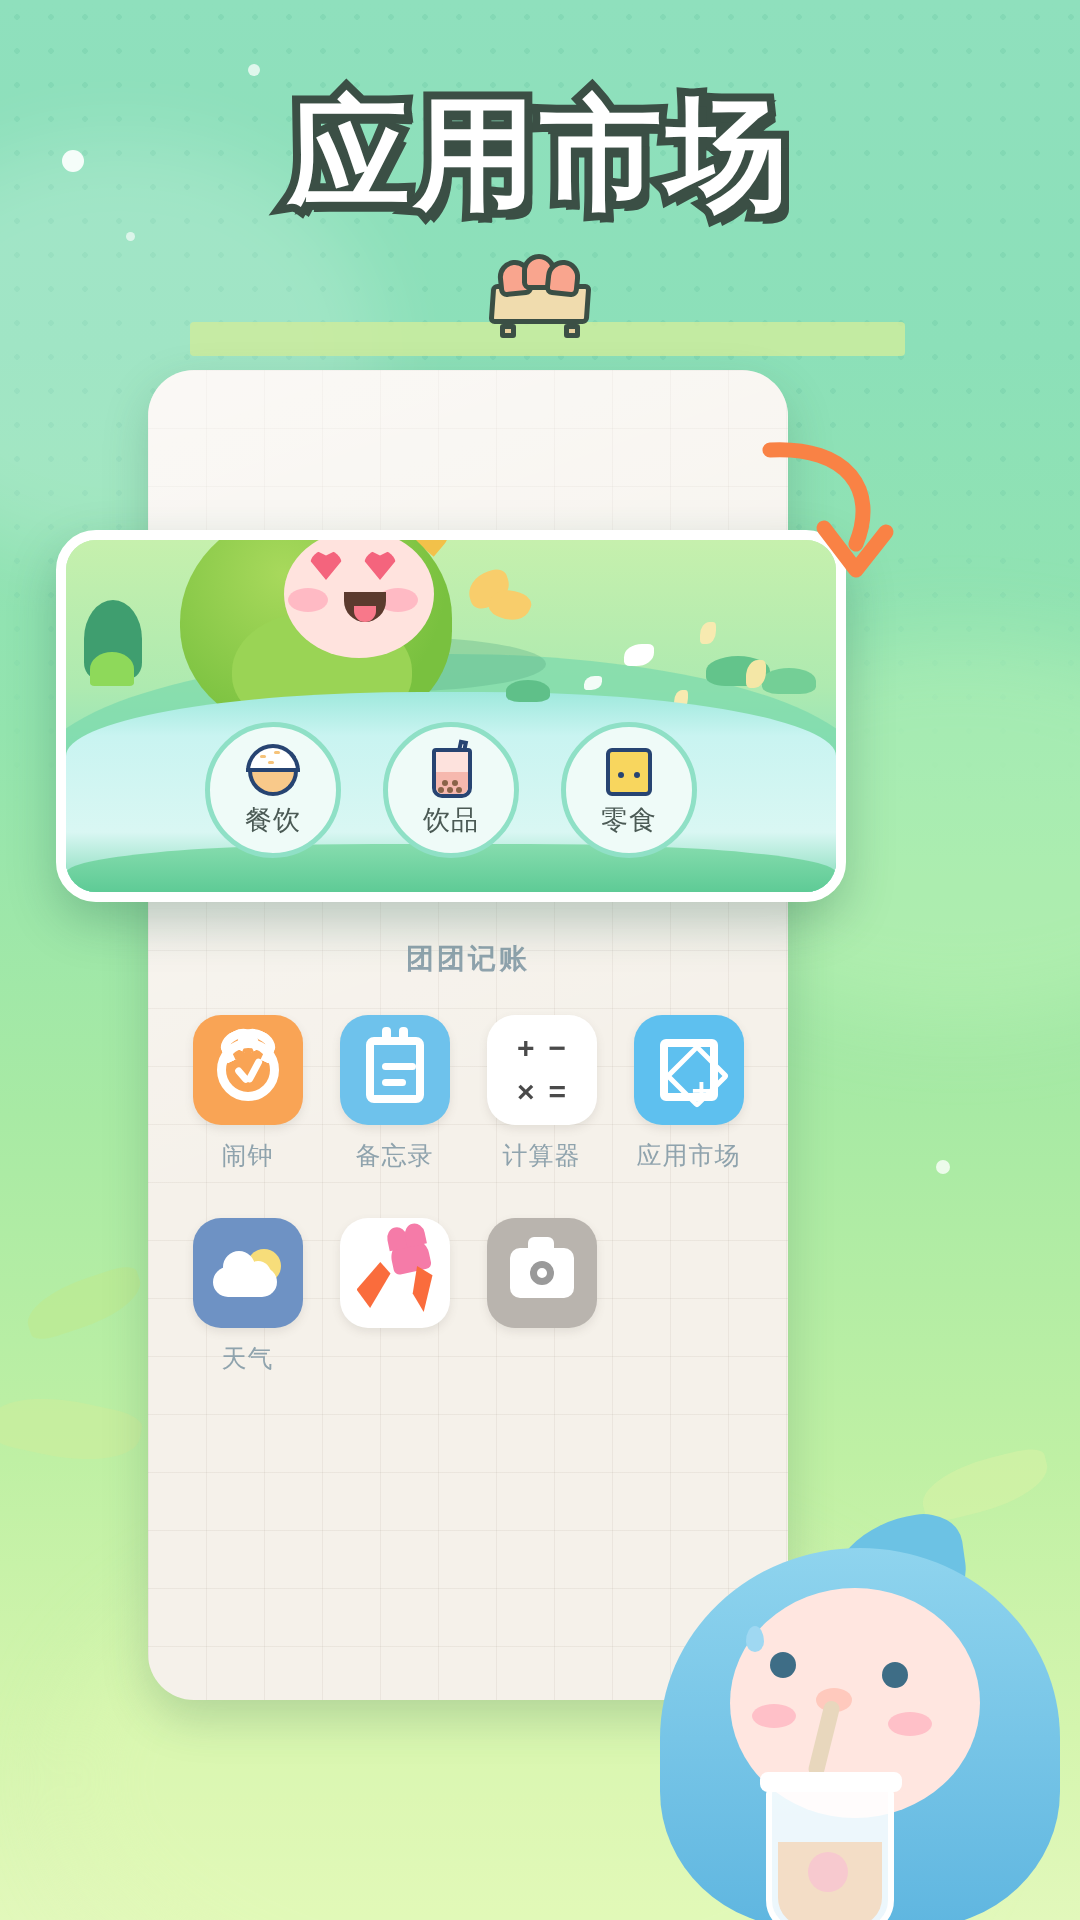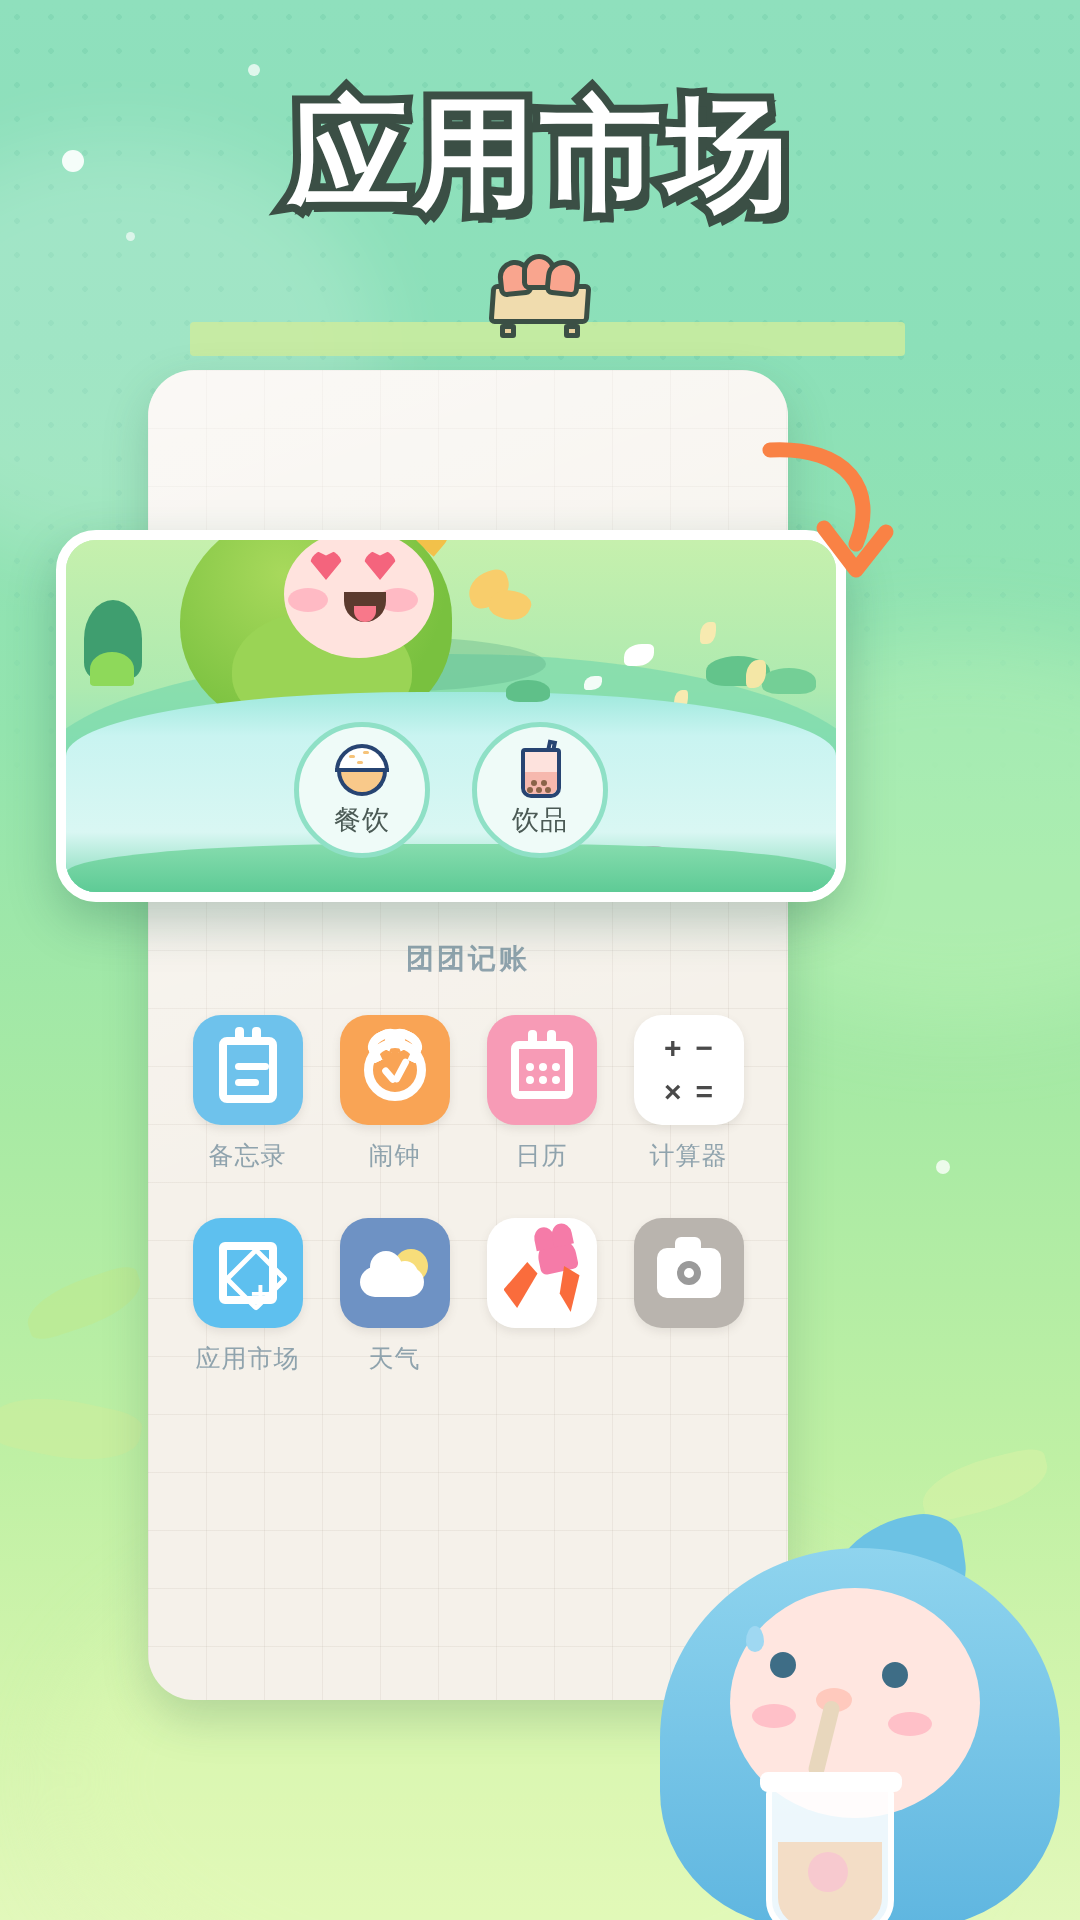--- a/index.html
+++ b/index.html
@@ -277,54 +277,39 @@
 
 <div class="phone">
   <div class="grid-tex"></div>
   <div class="sheen"></div>
 
   <div class="phone-label">团团记账</div>
 
   <div class="app-grid">
 
     <div class="app">
+      <div class="app-ico" style="background:#f9a455">
+        <div class="clock-ring">
+            <div class="clock-hand"></div>
+            <div class="clock-hand2"></div>
+          </div>
+      </div>
+      <div class="app-name">闹钟</div>
+    </div>
+
+    <div class="app">
       <div class="app-ico" style="background:#6ec2ec">
         <div class="note">
             <i class="a"></i>
             <i class="b"></i>
           </div>
       </div>
       <div class="app-name">备忘录</div>
     </div>
 
-    <div class="app">
-      <div class="app-ico" style="background:#f9a455">
-        <div class="clock-ring">
-            <div class="clock-hand"></div>
-            <div class="clock-hand2"></div>
-          </div>
-      </div>
-      <div class="app-name">闹钟</div>
-    </div>
-
-    <div class="app">
-      <div class="app-ico" style="background:#f79bb6">
-        <div class="cal">
-            <div class="caldots">
-              <b></b>
-              <b></b>
-              <b></b>
-              <b></b>
-              <b></b>
-              <b></b>
-            </div>
-          </div>
-      </div>
-      <div class="app-name">日历</div>
-    </div>
 
     <div class="app">
       <div class="app-ico" style="background:#ffffff">
         <div class="calc">
           <span>+</span>
           <span>−</span>
           <span>×</span>
           <span>=</span>
         </div>
       </div>
@@ -439,20 +424,28 @@
         <div class="boba" style="left:18px;"></div>
         <div class="boba" style="left:27px;"></div>
         <div class="boba" style="left:36px;"></div>
         <div class="boba" style="left:22px;bottom:12px;"></div>
         <div class="boba" style="left:32px;bottom:12px;"></div>
       </div>
       <div class="cat-label">饮品</div>
     </div>
 
 
+    <div class="cat">
+      <div class="cat-ico ic-snack">
+        <div class="pack"></div>
+        <div class="e" style="left:20px;"></div>
+        <div class="e" style="left:36px;"></div>
+      </div>
+      <div class="cat-label">零食</div>
+    </div>
 
   </div>
 </div>
 
 <div class="arrow">
   <svg viewBox="0 0 150 170" width="150" height="170">
     <path d="M18 14 C 96 10, 126 54, 104 108" fill="none" stroke="#f98245" stroke-width="15" stroke-linecap="round"></path>
     <path d="M72 92 L104 134 L134 96" fill="none" stroke="#f98245" stroke-width="15" stroke-linecap="round" stroke-linejoin="round"></path>
   </svg>
 </div>

